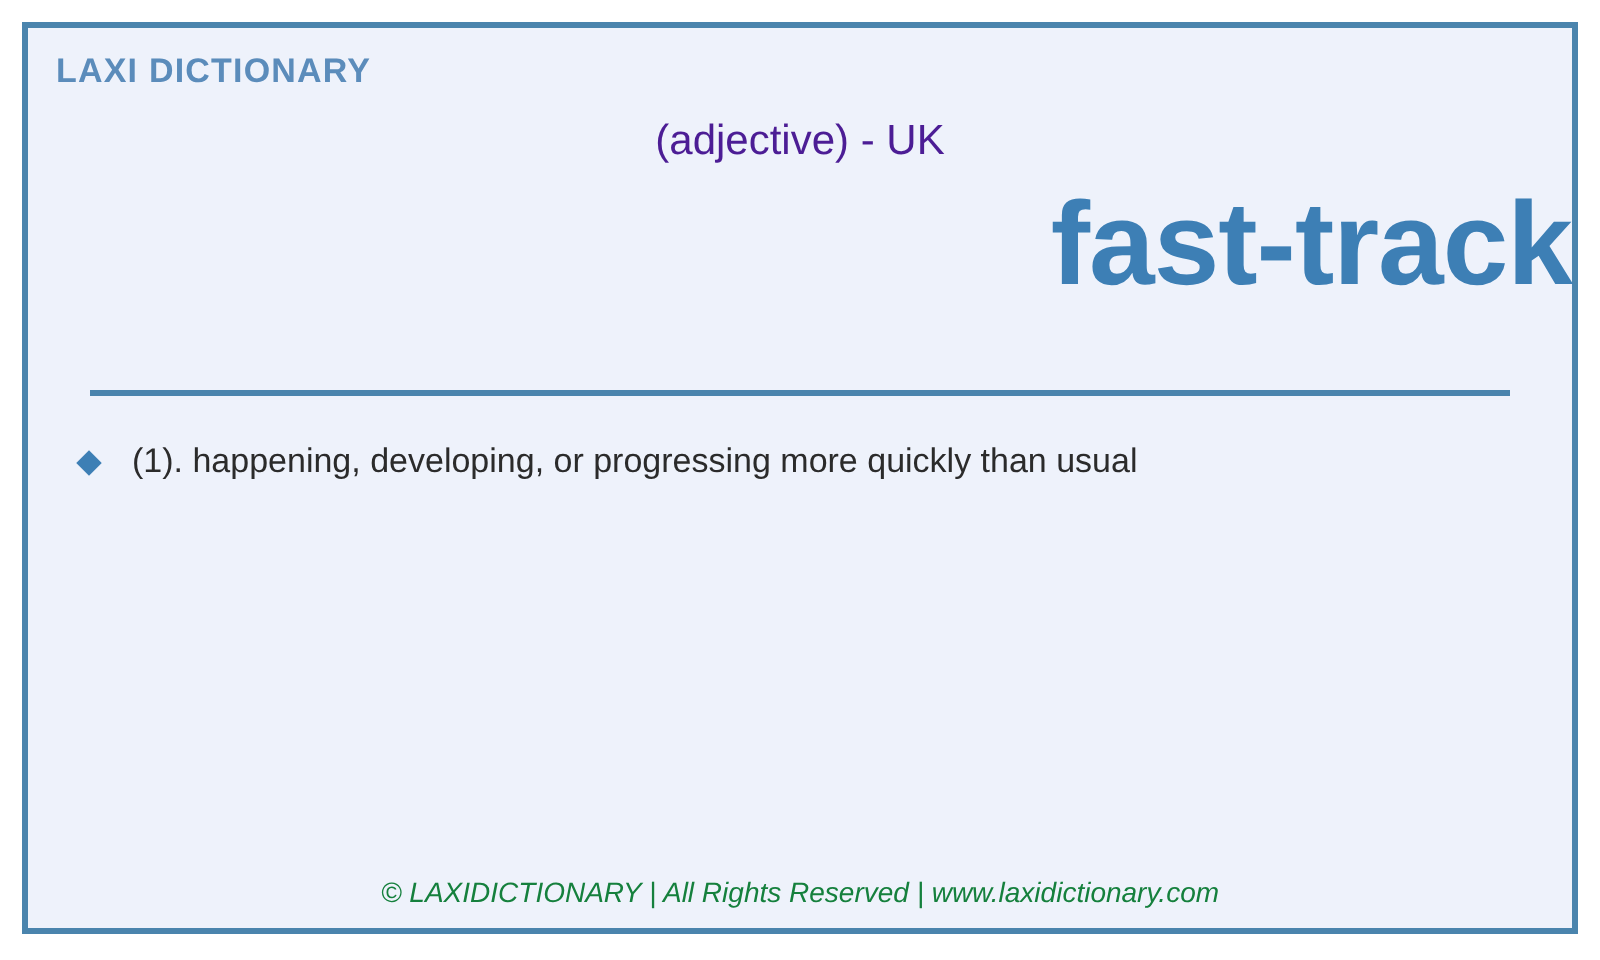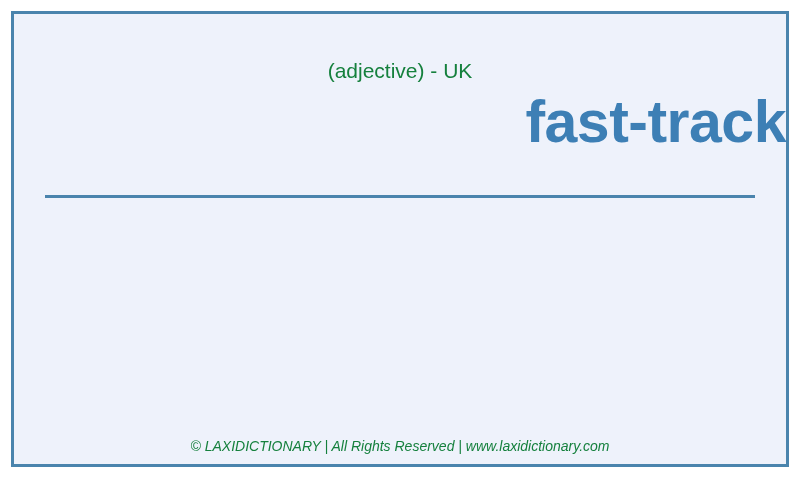--- a/index.html
+++ b/index.html
@@ -36,21 +36,21 @@
     white-space: nowrap;
   }
 
   .pos-line {
     position: absolute;
     left: 0;
     right: 0;
     top: 45px;
     text-align: center;
     font-size: 21px;
-    color: #15803d;
+    color: #4c1d95;
   }
 
   .headword {
     position: absolute;
     left: 0;
     right: 0;
     top: 78px;
     text-align: right;
     font-size: 59px;
     font-weight: bold;
@@ -109,23 +109,30 @@
     font-style: italic;
     color: #15803d;
     white-space: nowrap;
   }
 </style>
 </head>
 <body>
 
 <div class="card">
 
+  <div class="brand">LAXI DICTIONARY</div>
 
   <div class="pos-line">(adjective) - UK</div>
 
   <div class="headword">fast-track</div>
 
   <div class="divider"></div>
 
+  <div class="senses">
+    <div class="sense-row">
+      <span class="bullet"></span>
+      <span class="sense-text">(1). happening, developing, or progressing more quickly than usual</span>
+    </div>
+  </div>
 
   <div class="footer">© LAXIDICTIONARY | All Rights Reserved | www.laxidictionary.com</div>
 
 </div>
 
 </body></html>

